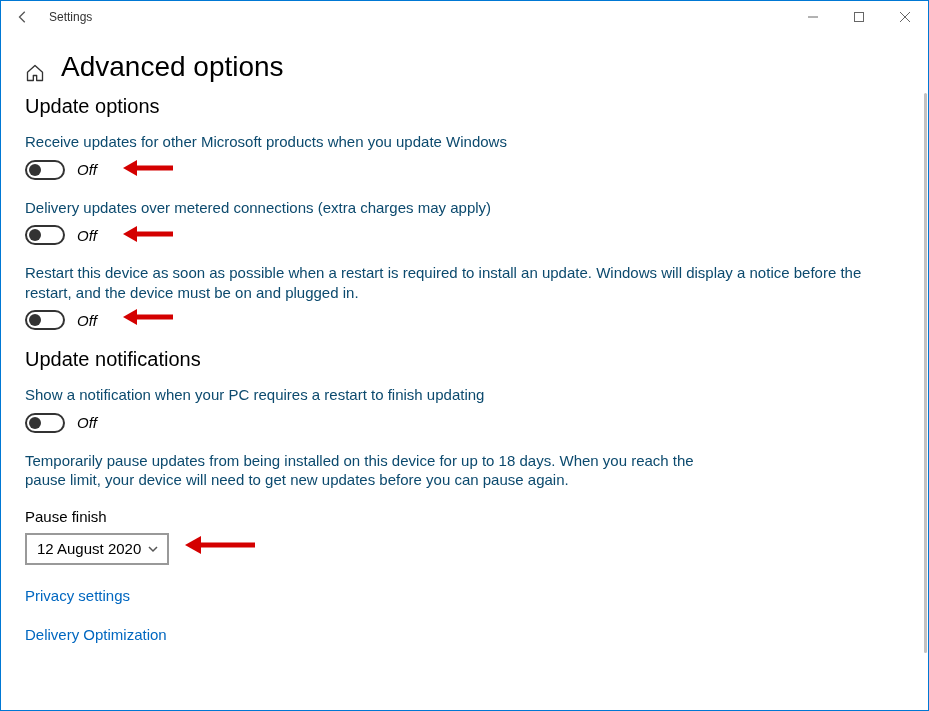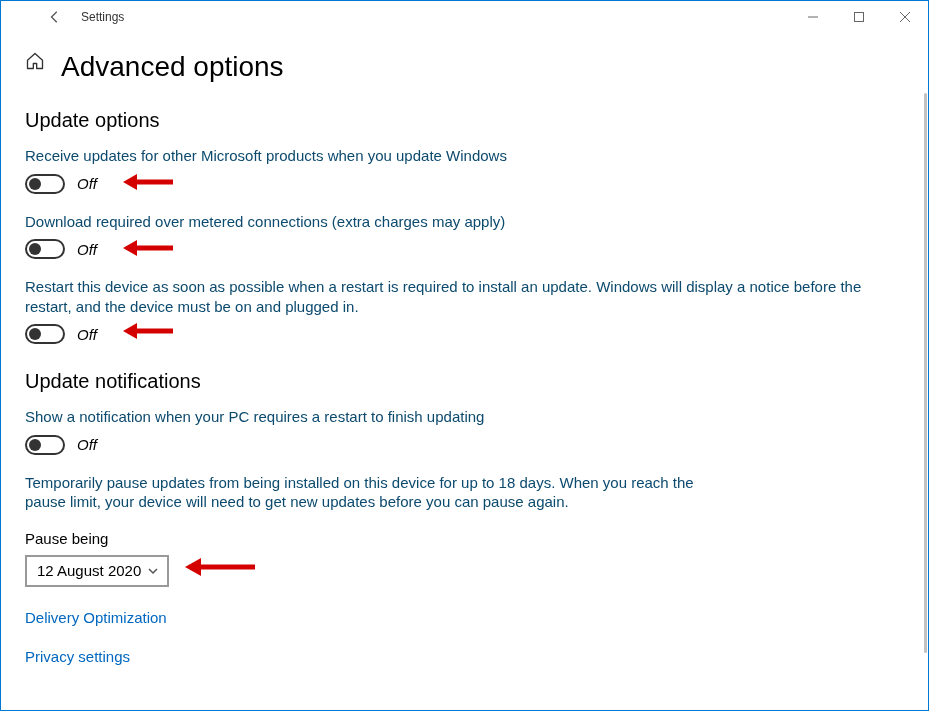--- a/index.html
+++ b/index.html
@@ -10,21 +10,20 @@
     font-size: 15px;
     color: #000;
     background: #fff;
     overflow: hidden;
   }
   .window {
     width: 929px; height: 711px;
     border: 1px solid #0078d4;
     position: relative;
     background: #fff;
-    padding-left: 32px;
   }
   .titlebar {
     height: 32px;
     display: flex;
     align-items: center;
     padding-left: 10px;
     font-size: 12px;
     color: #333;
   }
   .back-btn {
@@ -41,37 +40,37 @@
     color: #666;
   }
   .content {
     position: absolute;
     top: 32px; left: 0; right: 0; bottom: 0;
     padding: 0 24px 24px 24px;
     overflow-y: auto;
   }
   .header-row {
     display: flex;
-    align-items: flex-start;
+    align-items: flex-end;
     margin-top: 18px;
     margin-bottom: 10px;
   }
   .home-icon {
     width: 20px; height: 20px;
     margin-right: 16px;
     color: #333;
   }
   .page-title {
     font-size: 28px;
     font-weight: 400;
   }
   .section-title {
     font-size: 20px;
     font-weight: 400;
-    margin-top: 26px;
+    margin-top: 12px;
     margin-bottom: 14px;
   }
   .option-block { margin-bottom: 18px; position: relative; }
   .option-desc {
     font-size: 15px;
     color: #0c4a6e;
     margin-bottom: 8px;
     line-height: 1.3;
     max-width: 880px;
   }
@@ -193,21 +192,21 @@
           </div>
         <span class="toggle-label">Off</span>
       </div>
       <svg class="arrow-annot" style="left:98px; top:24px;" width="50" height="24">
         <line x1="50" y1="12" x2="10" y2="12" stroke="#d40000" stroke-width="5"></line>
         <polygon points="0,12 14,4 14,20" fill="#d40000"></polygon>
       </svg>
     </div>
 
     <div class="option-block">
-      <div class="option-desc">Download required over metered connections (extra charges may apply)</div>
+      <div class="option-desc">Delivery updates over metered connections (extra charges may apply)</div>
       <div class="toggle-row">
         <div class="toggle">
             <div class="knob"></div>
           </div>
         <span class="toggle-label">Off</span>
       </div>
       <svg class="arrow-annot" style="left:98px; top:24px;" width="50" height="24">
         <line x1="50" y1="12" x2="10" y2="12" stroke="#d40000" stroke-width="5"></line>
         <polygon points="0,12 14,4 14,20" fill="#d40000"></polygon>
       </svg>
@@ -235,35 +234,35 @@
         <div class="toggle">
             <div class="knob"></div>
           </div>
         <span class="toggle-label">Off</span>
       </div>
     </div>
 
 
     <div class="option-block">
       <div class="option-desc" style="max-width:700px;">Temporarily pause updates from being installed on this device for up to 18 days. When you reach the pause limit, your device will need to get new updates before you can pause again.</div>
-      <div class="label-small">Pause being</div>
+      <div class="label-small">Pause finish</div>
       <div class="dropdown">
         <span>12 August 2020</span>
         <svg width="12" height="12" viewBox="0 0 12 12" style="margin-left:6px;">
           <path d="M2 4 L6 8 L10 4" stroke="#555" stroke-width="1.5" fill="none"></path>
         </svg>
       </div>
       <svg class="arrow-annot" style="left:160px; top:82px;" width="70" height="24">
         <line x1="70" y1="12" x2="12" y2="12" stroke="#d40000" stroke-width="5"></line>
         <polygon points="0,12 16,3 16,21" fill="#d40000"></polygon>
       </svg>
     </div>
 
+    <span class="link">Privacy settings</span>
     <span class="link">Delivery Optimization</span>
-    <span class="link">Privacy settings</span>
 
   </div>
 
   <div class="scrollbar-track">
     <div class="scrollbar-thumb"></div>
   </div>
 
 </div>
 
 </body></html>

